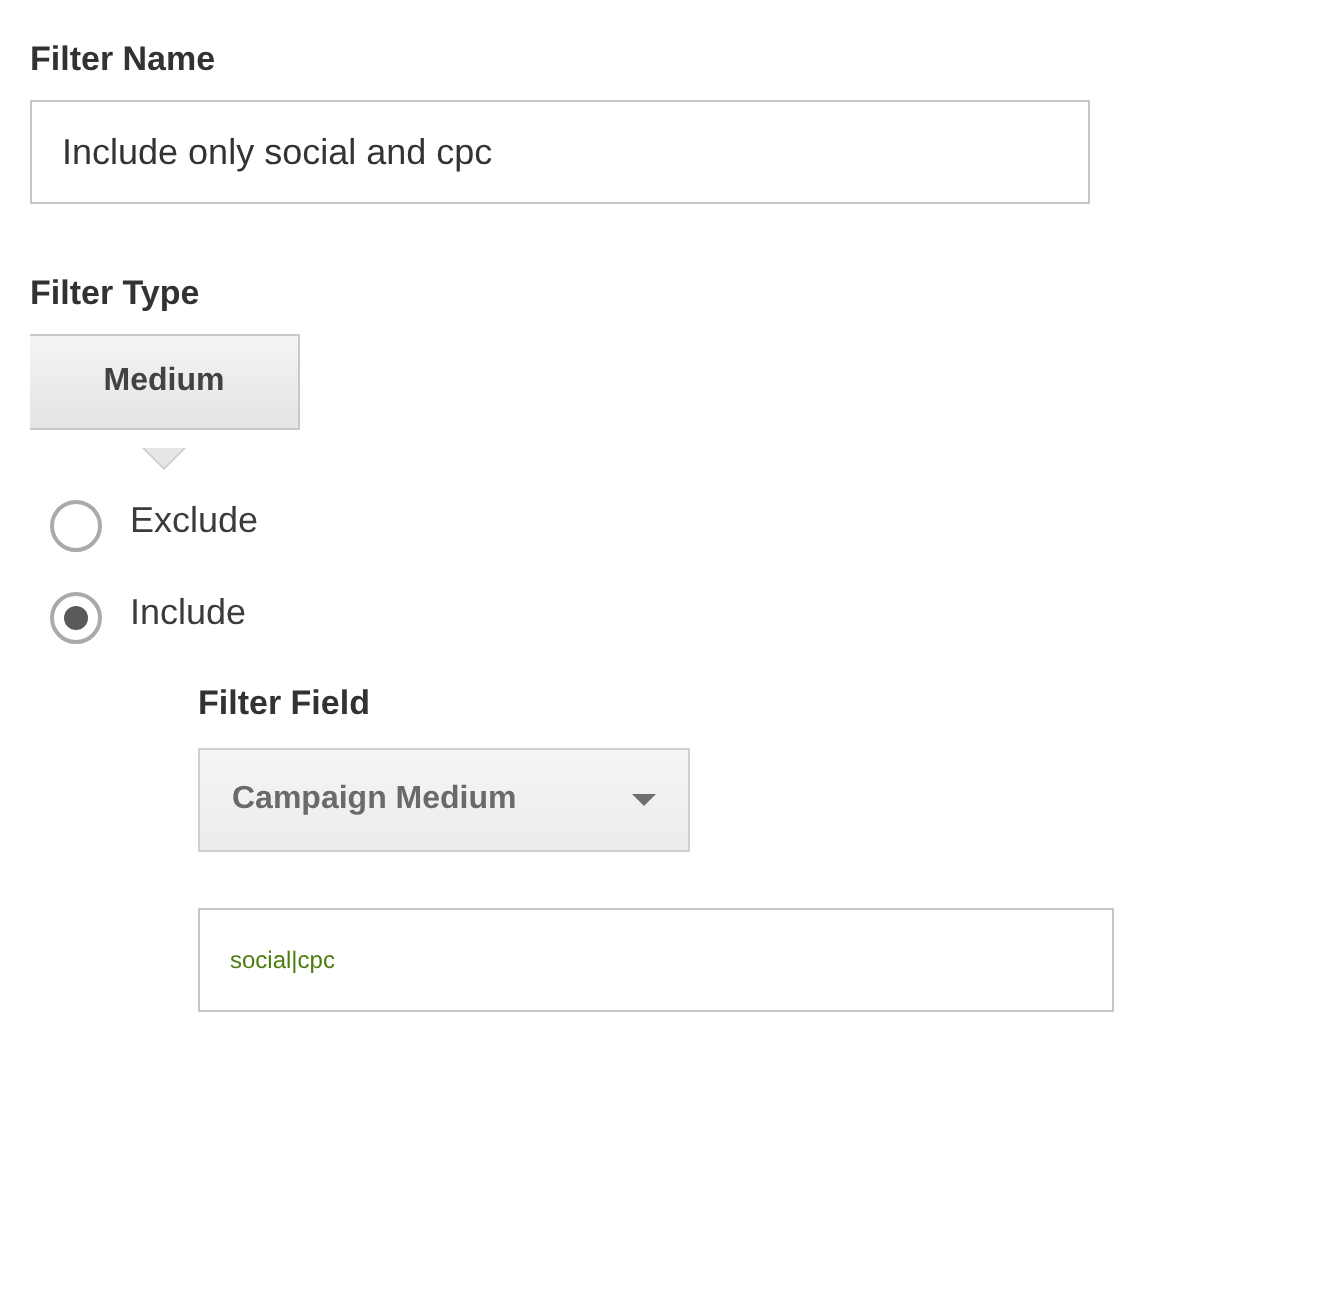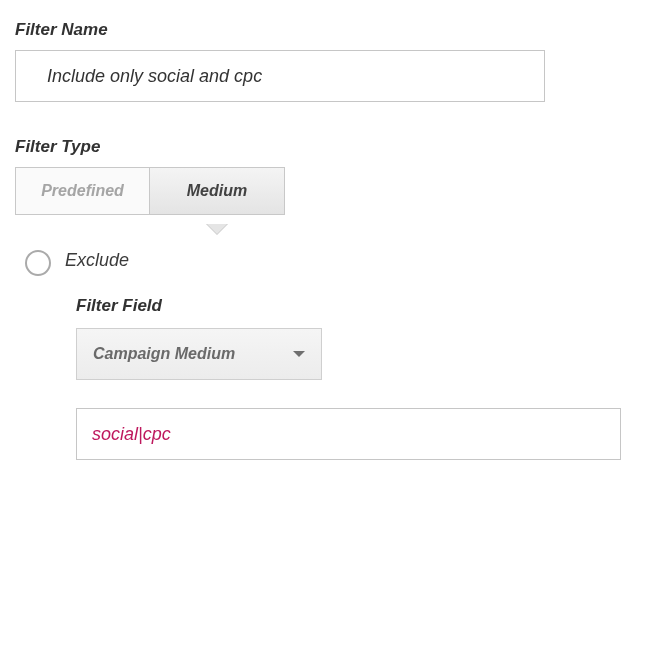--- a/index.html
+++ b/index.html
@@ -1,34 +1,34 @@
 <!DOCTYPE html>
 <html><head>
   <meta charset="utf-8">
   <style>
-    * { box-sizing: border-box; margin: 0; padding: 0; font-style: italic; }
+    * { box-sizing: border-box; margin: 0; padding: 0; }
     body {
       font-family: Arial, Helvetica, sans-serif;
       background: #fff;
       color: #333;
       width: 668px;
       height: 656px;
       padding: 20px 15px;
     }
     .section-label {
       font-size: 17px;
       font-weight: bold;
       color: #323232;
       margin-bottom: 10px;
     }
     .text-input {
       width: 530px;
       height: 52px;
       border: 1px solid #c6c6c6;
-      padding: 0 31px;
+      padding: 0 15px;
       font-size: 18px;
       color: #333;
       font-family: inherit;
       outline: none;
     }
     .spacer { height: 35px; }
     .tab-row {
       display: flex;
       margin-bottom: 10px;
       position: relative;
@@ -107,21 +107,21 @@
       width: 12px;
       height: 12px;
       background: #595959;
       border-radius: 50%;
     }
     .radio-label {
       font-size: 18px;
       color: #3b3b3b;
     }
     .sub-section {
-      margin-left: 51px;
+      margin-left: 74px;
       margin-top: 5px;
     }
     .sub-label {
       font-size: 17px;
       font-weight: bold;
       color: #323232;
       margin-bottom: 12px;
     }
     .dropdown {
       width: 246px;
@@ -142,55 +142,58 @@
     }
     .caret-down {
       width: 0;
       height: 0;
       border-left: 6px solid transparent;
       border-right: 6px solid transparent;
       border-top: 6px solid #6f6f6f;
     }
     .sub-spacer { height: 28px; }
     .pattern-input {
-      width: 545px;
+      width: 458px;
       height: 52px;
       border: 1px solid #c6c6c6;
       padding: 0 15px;
-      font-size: 18px;
-      color: #be185d;
+      font-size: 12px;
+      color: #4d7c0f;
       font-family: inherit;
       outline: none;
     }
   </style>
 </head>
 <body>
 
 
 
 <div class="section-label">Filter Name</div>
 <input type="text" class="text-input" value="Include only social and cpc" style="">
 
 <div class="spacer"></div>
 
 <div class="section-label">Filter Type</div>
 <div class="tab-row">
-  <div class="tab tab-predefined">
-    <span>Predefined</span>
-  </div>
   <div class="tab tab-custom">
     <span>Medium</span>
     <div class="tab-arrow"></div>
   </div>
 </div>
 
 <div class="radio-group">
   <div class="radio-row">
     <div class="radio-outer"></div>
     <span class="radio-label">Exclude</span>
+  </div>
+  <div class="radio-row">
+    <div class="radio-outer">
+      <div class="radio-inner"></div>
+    </div>
+    <span class="radio-label">Include</span>
   </div>
 
   <div class="sub-section">
     <div class="sub-label">Filter Field</div>
     <div class="dropdown">
       <span class="dropdown-text">Campaign Medium</span>
       <span class="caret-down"></span>
     </div>
 
     <div class="sub-spacer"></div>

